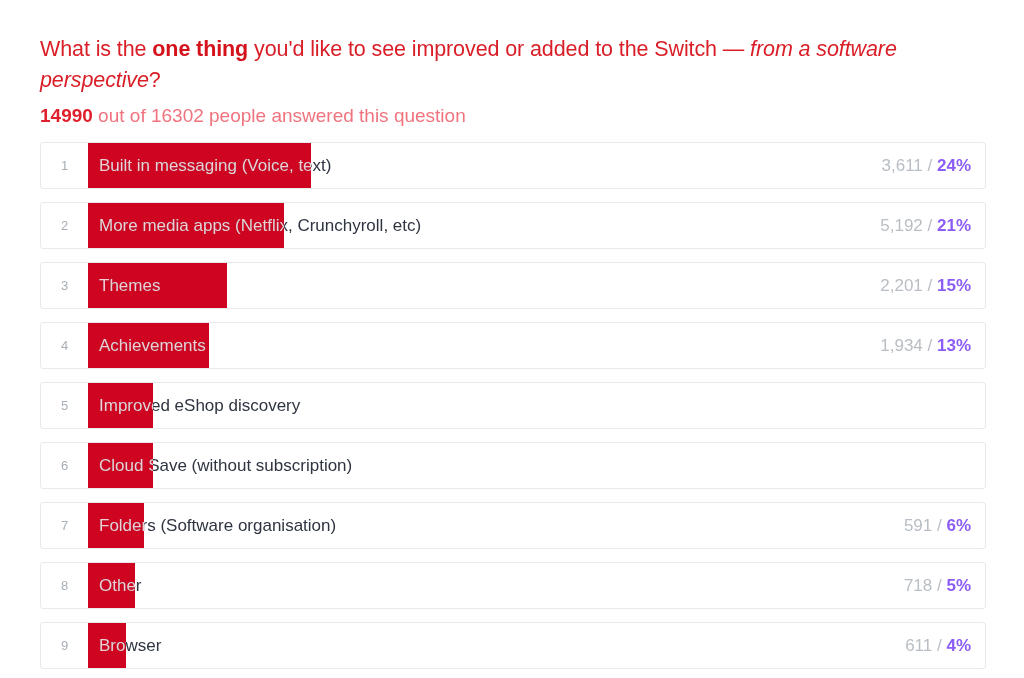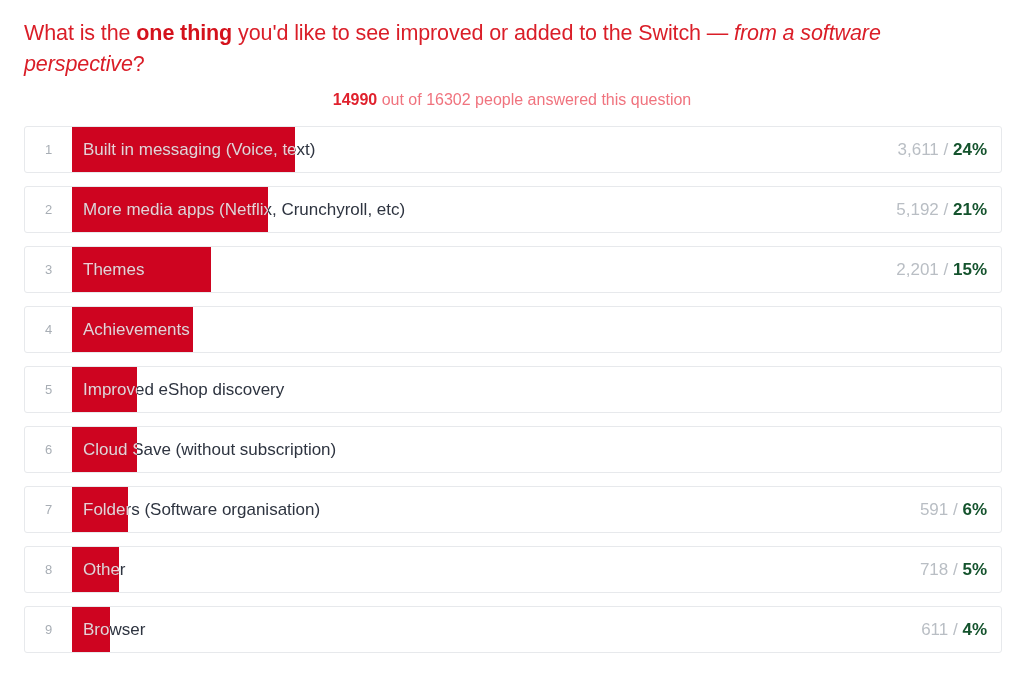--- a/index.html
+++ b/index.html
@@ -14,21 +14,21 @@
     overflow: hidden;
     font-family: "Liberation Sans", sans-serif;
     -webkit-font-smoothing: antialiased;
   }
 
   .page {
     position: relative;
     width: 1024px;
     height: 678px;
     box-sizing: border-box;
-    padding: 0;
+    padding: 16px;
   }
 
   
   .question-block {
     padding: 18px 24px 0 24px;
   }
   .question-title {
     margin: 0;
     font-size: 21.5px;
     line-height: 31px;
@@ -40,25 +40,24 @@
   .question-title .bold {
     font-weight: 700;
     color: #D4121C;
   }
   .question-title .ital {
     font-style: italic;
   }
 
   .answer-count {
     margin: 11px 0 0 0;
-    font-size: 16px;
+    font-size: 19px;
     line-height: 18px;
     color: #F0737E;
     font-weight: 400;
-    text-align: center;
   }
   .answer-count .count-strong {
     font-weight: 700;
     color: #E0212D;
   }
 
   
   .results {
     margin-top: 17px;
     padding: 0 22px 0 24px;
@@ -135,21 +134,21 @@
     position: relative;
     z-index: 3;
     padding-right: 14px;
     font-size: 17px;
     color: #B9BEC4;
     white-space: nowrap;
     text-align: right;
     line-height: 45px;
   }
   .stats .pct {
-    color: #14532d;
+    color: #8b5cf6;
     font-weight: 700;
   }
   .stats .sep {
     color: #B9BEC4;
     font-weight: 400;
   }
 </style>
 </head>
 <body>
 
@@ -197,20 +196,21 @@
       </div>
       <div class="result-row">
         <div class="rank">4</div>
         <div class="bar-area">
           <div class="bar-fill" style="width: 121px;"></div>
           <div class="option-label">Achievements</div>
           <div class="label-clip" style="width: 121px;">
             <div class="option-label">Achievements</div>
           </div>
         </div>
+        <div class="stats"><span>1,934</span><span class="sep"> / </span><span class="pct">13%</span></div>
       </div>
       <div class="result-row">
         <div class="rank">5</div>
         <div class="bar-area">
           <div class="bar-fill" style="width: 65px;"></div>
           <div class="option-label">Improved eShop discovery</div>
           <div class="label-clip" style="width: 65px;">
             <div class="option-label">Improved eShop discovery</div>
           </div>
         </div>

